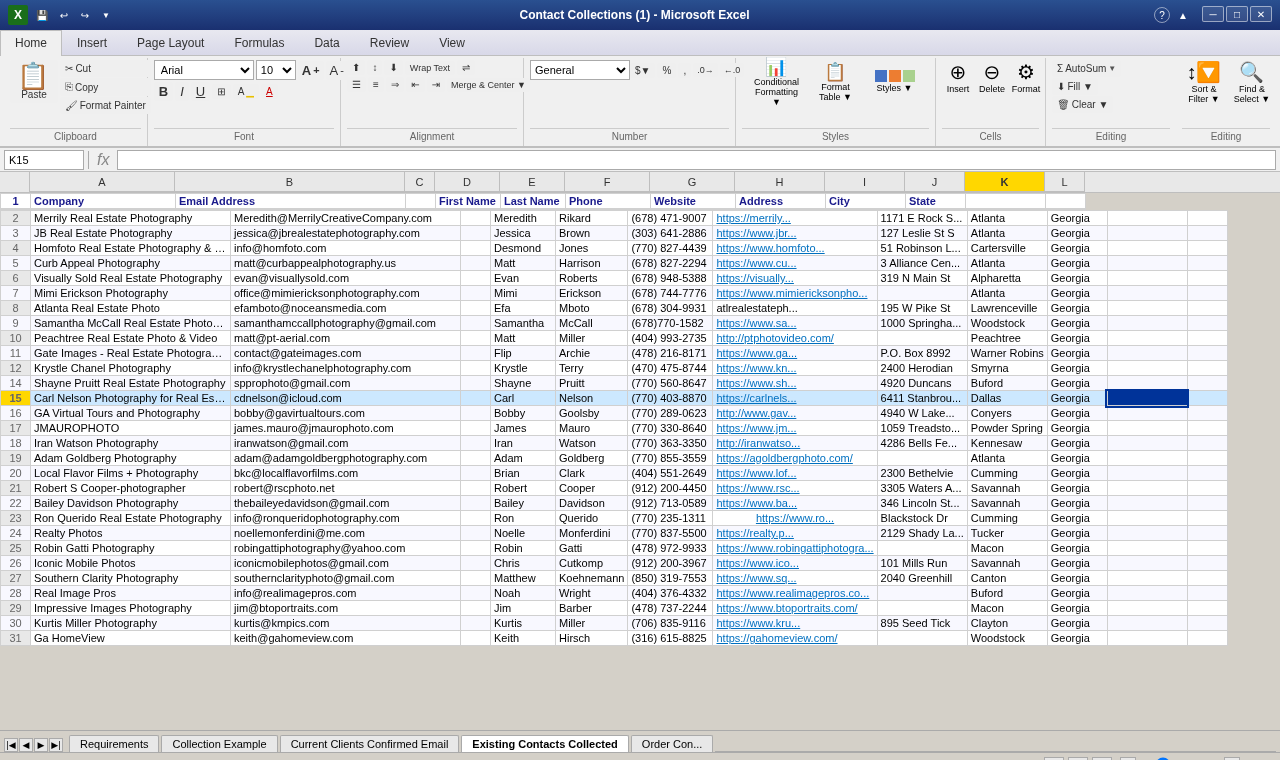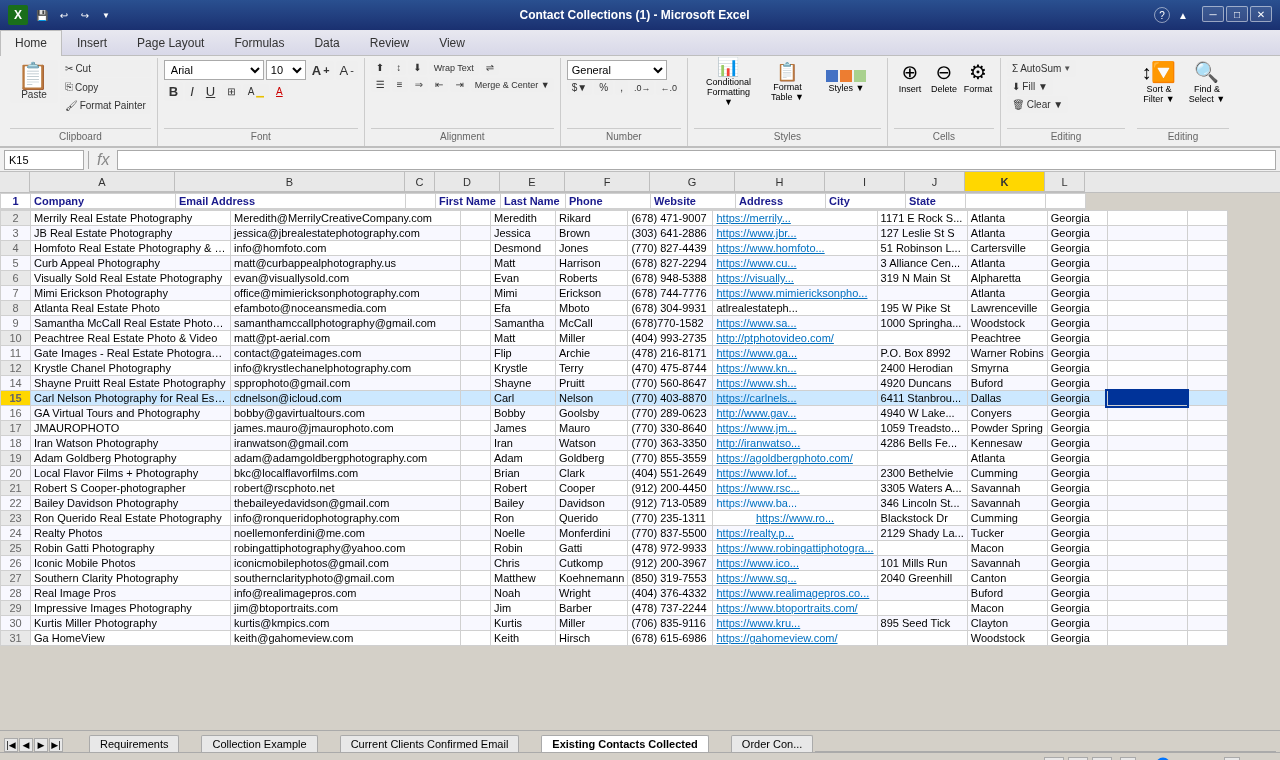--- a/index.html
+++ b/index.html
@@ -91,21 +91,21 @@
     .c-k { width: 80px; min-width: 80px; }
     .c-l { width: 40px; min-width: 40px; }
 
     
     .status-bar { height: 24px; background: #d4d0c8; border-top: 1px solid #aaa; display: flex; align-items: center; justify-content: space-between; padding: 0 8px; font-size: 11px; color: #333; }
     .status-left { display: flex; align-items: center; gap: 4px; }
     .status-right { display: flex; align-items: center; gap: 8px; }
 
     
     .sheet-tabs-bar { height: 22px; background: #d4d0c8; border-top: 1px solid #aaa; display: flex; align-items: flex-end; padding: 0 4px; gap: 2px; }
-    .sheet-tab { padding: 2px 10px; font-size: 11px; border: 1px solid #aaa; border-bottom: none; cursor: pointer; background: #e8e8e8; border-radius: 2px 2px 0 0; margin-left: 20px; }
+    .sheet-tab { padding: 2px 10px; font-size: 11px; border: 1px solid #aaa; border-bottom: none; cursor: pointer; background: #e8e8e8; border-radius: 2px 2px 0 0; }
     .sheet-tab.active { background: white; font-weight: bold; }
     .sheet-tab-nav { display: flex; gap: 1px; align-items: center; margin-right: 4px; }
     .sheet-tab-nav-btn { width: 14px; height: 14px; border: 1px solid #aaa; background: #e8e8e8; display: flex; align-items: center; justify-content: center; cursor: pointer; font-size: 9px; }
 
     .zoom-controls { display: flex; align-items: center; gap: 4px; }
     .zoom-slider { width: 80px; }
 
     
     .arrow-down { font-size: 8px; color: #555; }
 
@@ -227,21 +227,21 @@
             <button class="ribbon-btn-small" style="padding:1px 4px;">⇥</button>
             <button class="ribbon-btn-small" style="padding:1px 3px;font-size:9px;">Merge &amp; Center ▼</button>
           </div>
         </div>
       </div>
       <div class="ribbon-group-label">Alignment</div>
     </div>
 
     <div class="ribbon-group number-group" style="min-width:110px;">
       <div class="ribbon-group-content">
-        <div style="display:flex;flex-direction:column;gap:0;">
+        <div style="display:flex;flex-direction:row;gap:0;">
           <div>
             <select class="number-select">
               <option>General</option>
             </select>
           </div>
           <div class="font-row">
             <button class="ribbon-btn-small" style="padding:1px 4px;">$▼</button>
             <button class="ribbon-btn-small" style="padding:1px 4px;">%</button>
             <button class="ribbon-btn-small" style="padding:1px 4px;">,</button>
             <button class="ribbon-btn-small" style="padding:1px 3px;font-size:9px;">.0→</button>
@@ -703,21 +703,21 @@
               <td></td>
             </tr>
             <tr>
               <td class="row-num">22</td>
               <td>Bailey Davidson Photography</td>
               <td>thebaileyedavidson@gmail.com</td>
               <td></td>
               <td>Bailey</td>
               <td>Davidson</td>
               <td>(912) 713-0589</td>
-              <td style="color: rgb(0, 112, 192); ">https://www.ba...</td>
+              <td style="color: rgb(0, 112, 192); text-decoration: underline;">https://www.ba...</td>
               <td>346 Lincoln St...</td>
               <td>Savannah</td>
               <td>Georgia</td>
               <td></td>
               <td></td>
             </tr>
             <tr>
               <td class="row-num">23</td>
               <td>Ron Querido Real Estate Photography</td>
               <td>info@ronqueridophotography.com</td>
@@ -837,21 +837,21 @@
               <td></td>
               <td></td>
             </tr>
             <tr>
               <td class="row-num">31</td>
               <td>Ga HomeView</td>
               <td>keith@gahomeview.com</td>
               <td></td>
               <td>Keith</td>
               <td>Hirsch</td>
-              <td>(678) 615-6986</td>
+              <td>(316) 615-8825</td>
               <td style="color: rgb(0, 112, 192); text-decoration: underline;">https://gahomeview.com/</td>
               <td></td>
               <td>Woodstock</td>
               <td>Georgia</td>
               <td></td>
               <td></td>
             </tr>
           </tbody>
       </table>
     </div>

